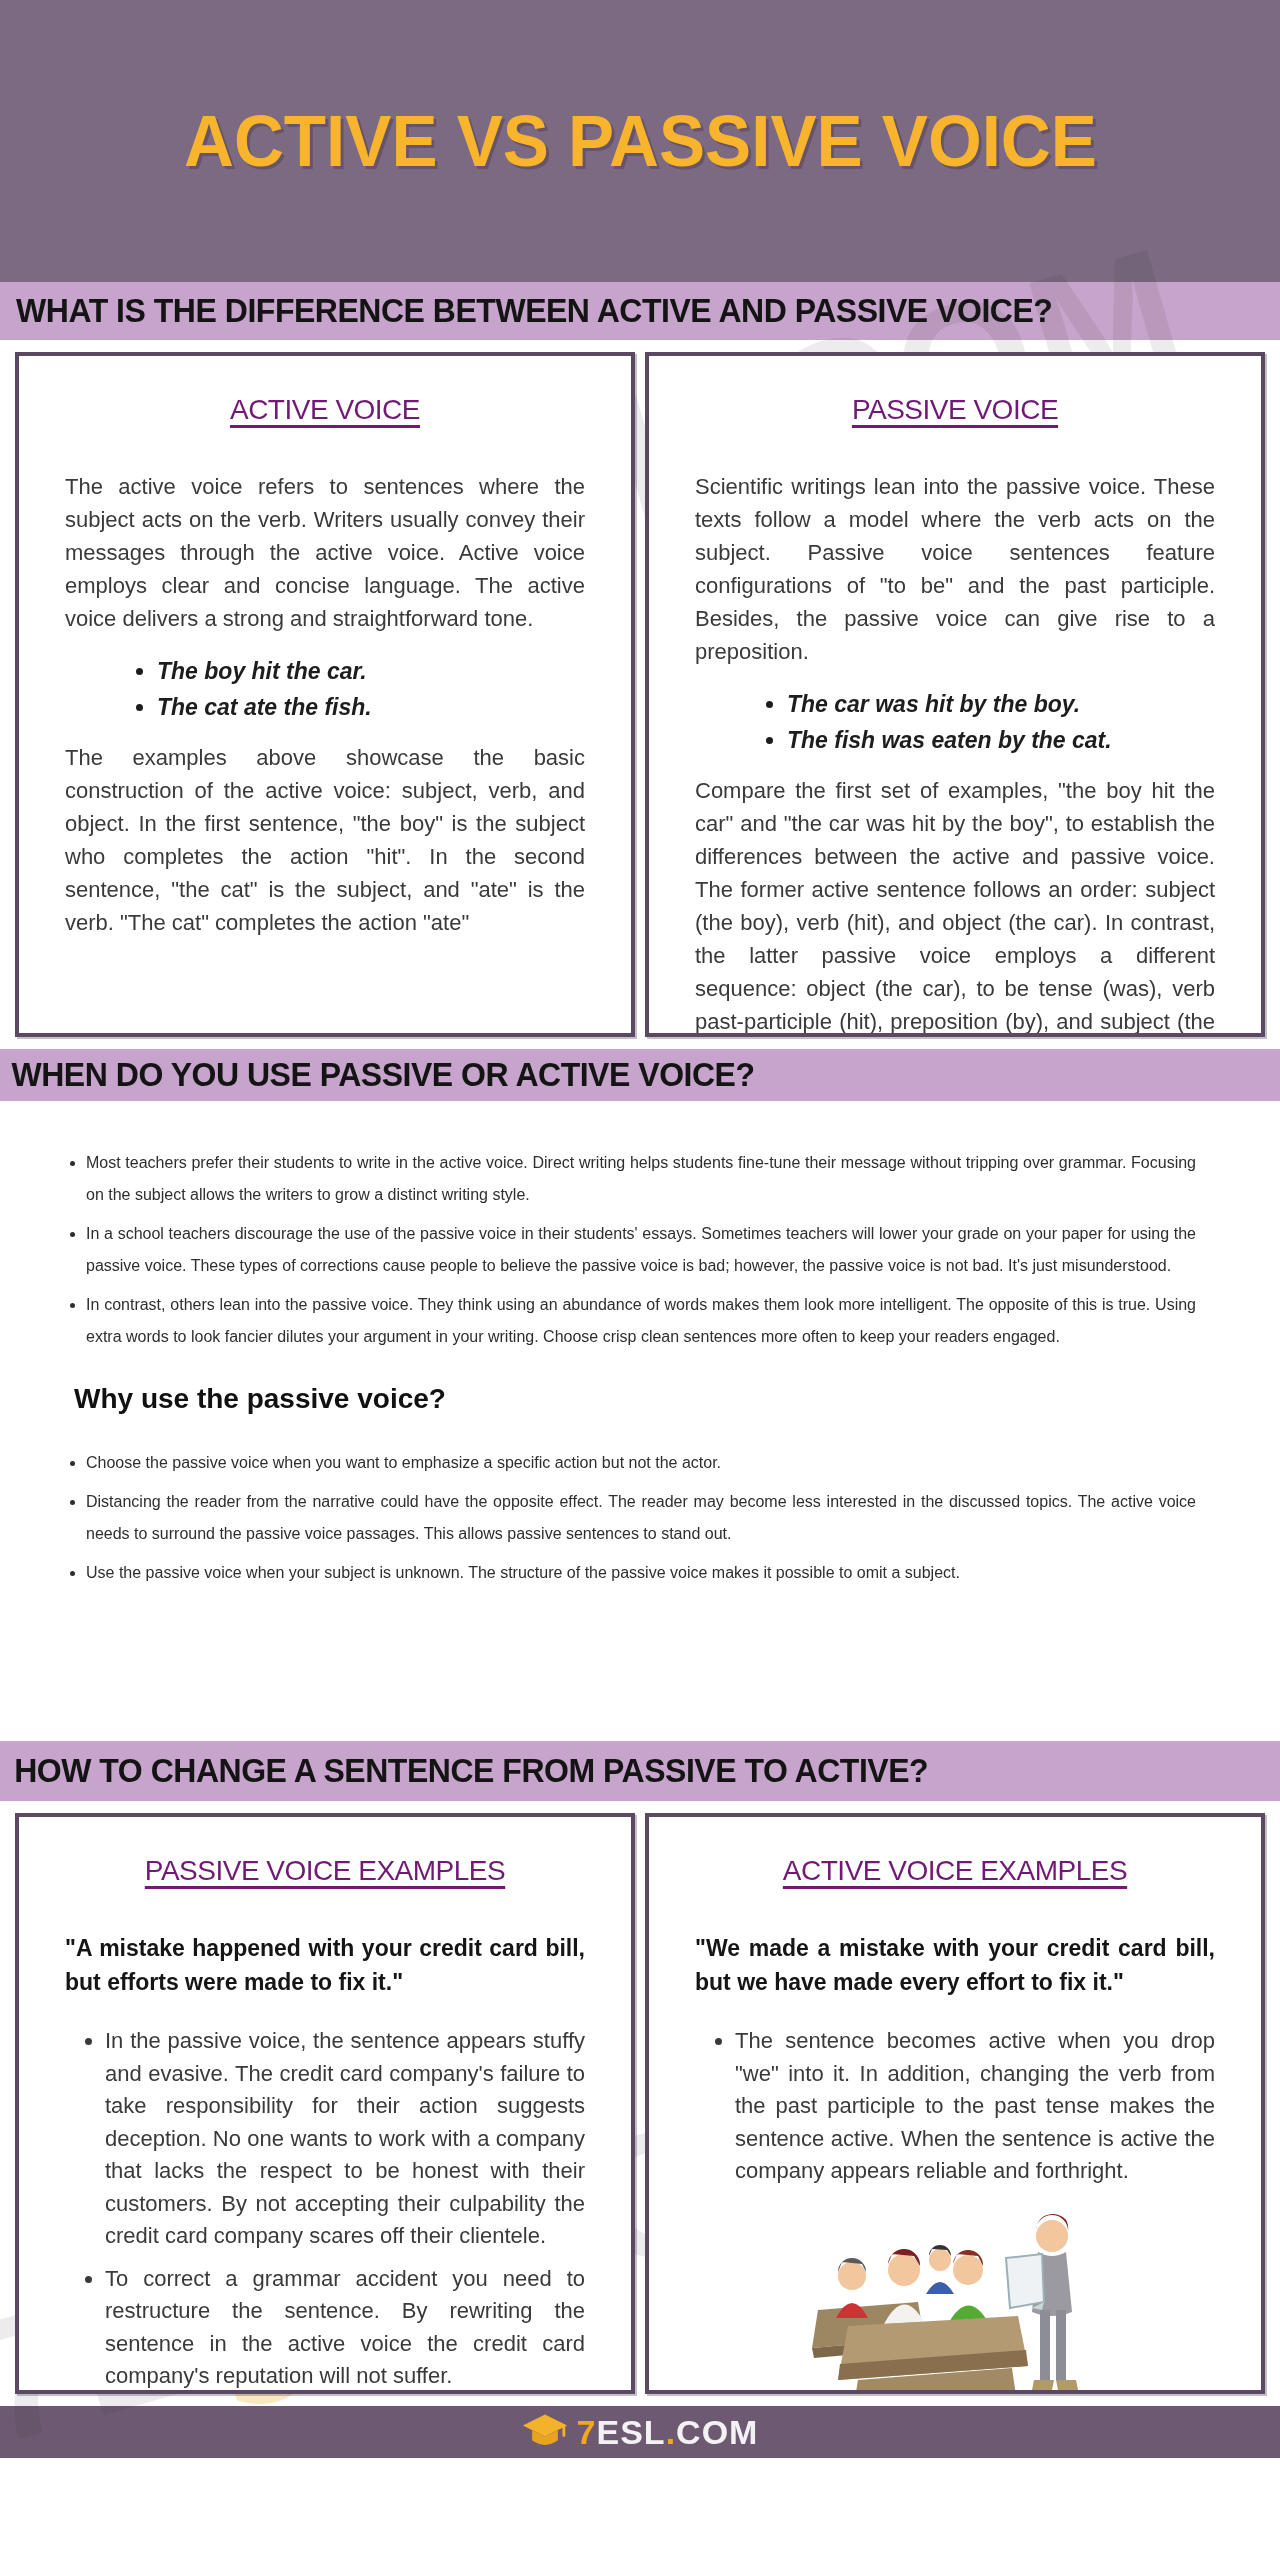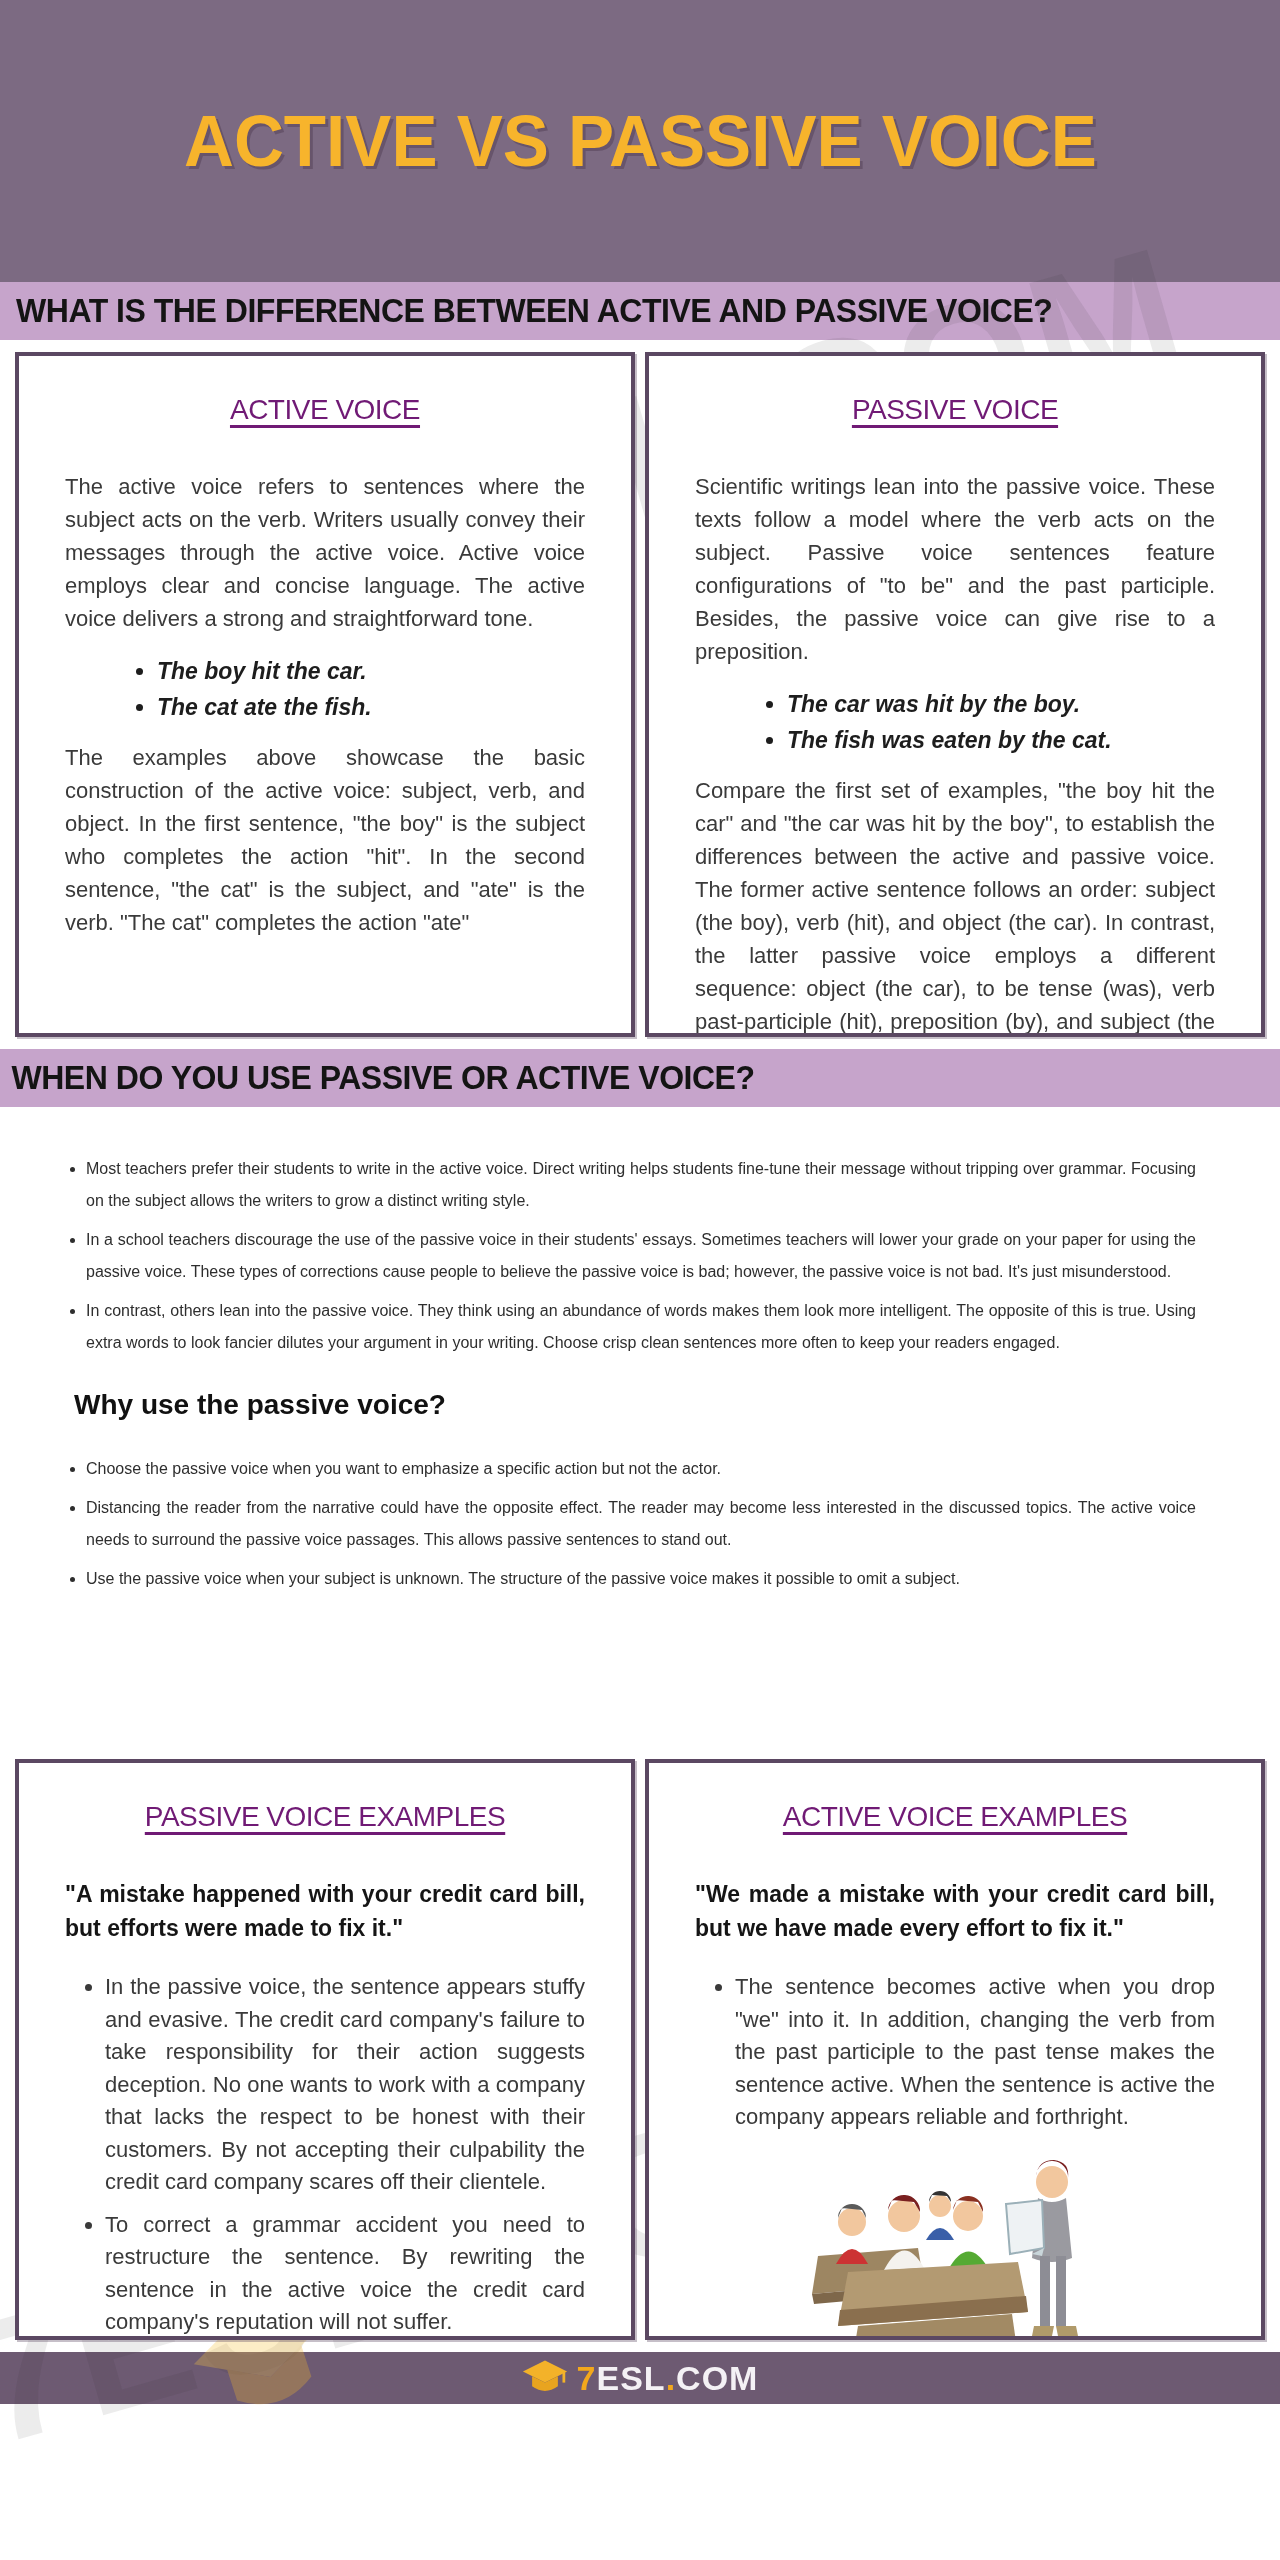--- a/index.html
+++ b/index.html
@@ -7,21 +7,21 @@
   .page{position:relative; width:1280px; height:2560px; margin:0 auto; background:#ffffff; overflow:hidden;}
 
   
   .hero{height:282px; background:#7c6a82; display:flex; align-items:center; justify-content:center;}
   .hero-title{color:#f7b42c; font-size:72px; font-weight:800; letter-spacing:0px;
               text-shadow:3px 3px 0 rgba(40,20,40,0.25); white-space:nowrap;
               transform:scaleX(0.96);}
 
   
   .banner{background:#c6a4cb; display:flex; align-items:center; }
-  .banner.b1{height:58px;} .banner.b2{height:58px;} .banner.b3{height:60px;}
+  .banner.b1{height:58px;} .banner.b2{height:52px;} .banner.b3{height:60px;}
   .banner span{color:#141414; font-weight:800; font-size:33px; letter-spacing:-0.5px;
                transform:scaleX(0.97); white-space:nowrap;}
 
   
   .cols{display:flex; gap:10px; padding:12px 15px; background:#ffffff; box-sizing:border-box;}
   .cols.s1{height:709px;}
   .cols.s3{height:605px;}
   .col{flex:1 1 0; background:#ffffff; border:4px solid #5b4862; box-shadow:2px 2px 0 rgba(91,72,98,0.35);
        padding:24px 46px 18px 46px; box-sizing:border-box; overflow:hidden; position:relative; z-index:2;}
   .col-heading{ text-align:center; font-size:28px; font-weight:400; color:#701a75;
@@ -113,20 +113,23 @@
       <li>In contrast, others lean into the passive voice. They think using an abundance of words makes them look more intelligent. The opposite of this is true. Using extra words to look fancier dilutes your argument in your writing. Choose crisp clean sentences more often to keep your readers engaged.</li>
     </ul>
     <div class="subhead">Why use the passive voice?</div>
     <ul>
       <li>Choose the passive voice when you want to emphasize a specific action but not the actor.</li>
       <li>Distancing the reader from the narrative could have the opposite effect. The reader may become less interested in the discussed topics. The active voice needs to surround the passive voice passages. This allows passive sentences to stand out.</li>
       <li>Use the passive voice when your subject is unknown. The structure of the passive voice makes it possible to omit a subject.</li>
     </ul>
   </div>
 
+  <div class="banner b3">
+    <span>HOW TO CHANGE A SENTENCE FROM PASSIVE TO ACTIVE?</span>
+  </div>
 
   <div class="cols s3">
     <div class="col">
       <div class="col-heading">PASSIVE VOICE EXAMPLES</div>
       <p class="quote">"A mistake happened with your credit card bill, but efforts were made to fix it."</p>
       <ul class="notes">
         <li>In the passive voice, the sentence appears stuffy and evasive. The credit card company's failure to take responsibility for their action suggests deception. No one wants to work with a company that lacks the respect to be honest with their customers. By not accepting their culpability the credit card company scares off their clientele.</li>
         <li>To correct a grammar accident you need to restructure the sentence. By rewriting the sentence in the active voice the credit card company's reputation will not suffer.</li>
       </ul>
     </div>

